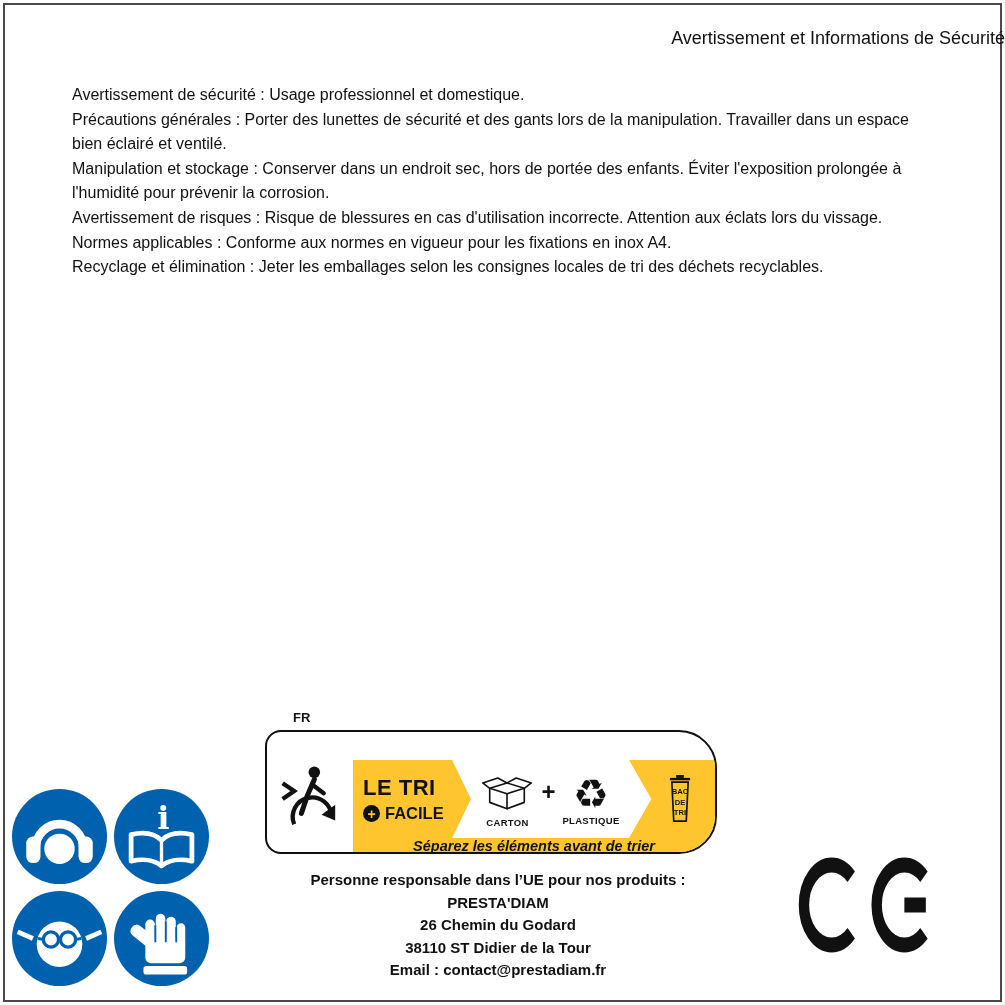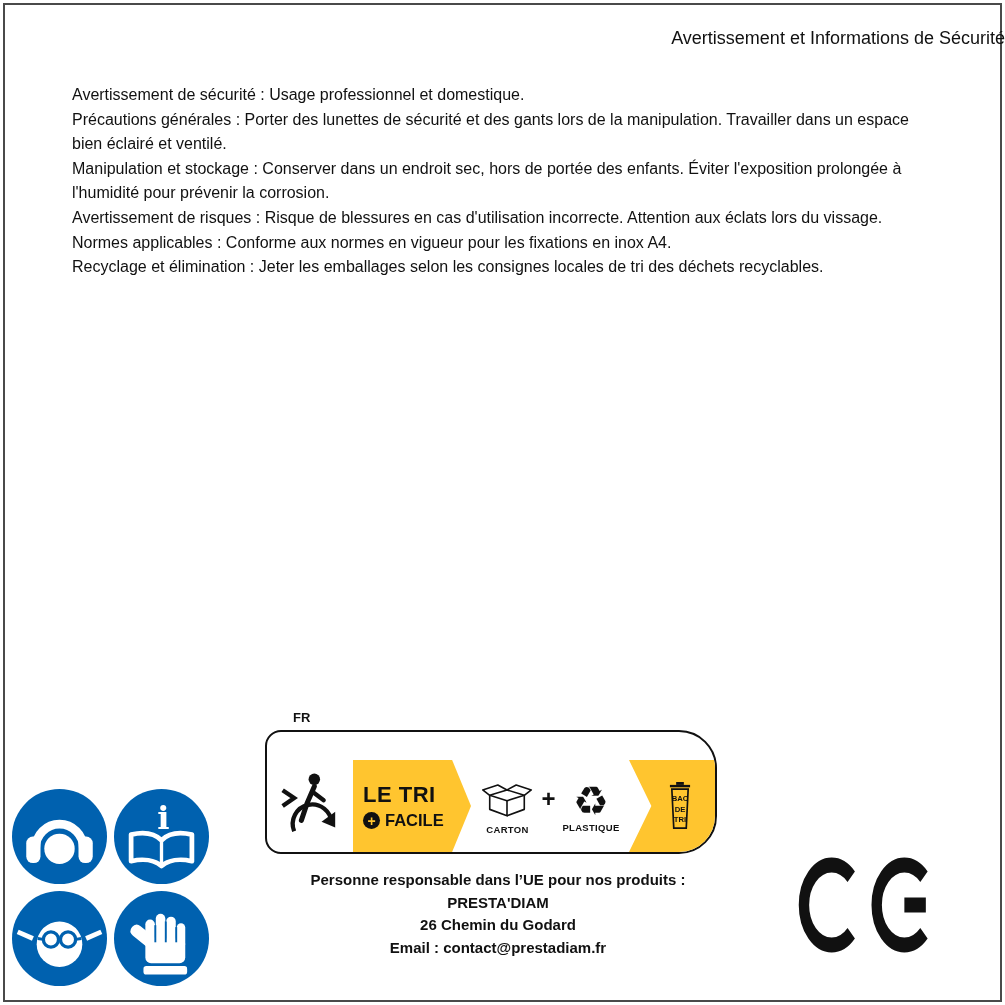--- a/index.html
+++ b/index.html
@@ -160,26 +160,28 @@
         <svg viewBox="0 0 100 112" width="48" height="64">
           <rect x="29" y="12" width="42" height="5" fill="#111"></rect>
           <rect x="42" y="6" width="16" height="6" fill="#111"></rect>
           <path d="M33 21 L67 21 L63 102 L37 102 Z" fill="none" stroke="#111" stroke-width="3.5"></path>
           <text x="50" y="46" font-size="16" font-weight="bold" fill="#111" text-anchor="middle" font-family="'Liberation Sans',sans-serif">BAC</text>
           <text x="50" y="68" font-size="16" font-weight="bold" fill="#111" text-anchor="middle" font-family="'Liberation Sans',sans-serif">DE</text>
           <text x="50" y="90" font-size="16" font-weight="bold" fill="#111" text-anchor="middle" font-family="'Liberation Sans',sans-serif">TRI</text>
         </svg>
       </div>
     </div>
+    <div class="tri-strip">Séparez les éléments avant de trier</div>
   </div>
 
   <div class="contact">
     <div>Personne responsable dans l’UE pour nos produits :</div>
     <div>PRESTA'DIAM</div>
     <div>26 Chemin du Godard</div>
+    <div>38110 ST Didier de la Tour</div>
     <div>Email : contact@prestadiam.fr</div>
   </div>
 
   <div class="ce">
     <svg viewBox="0 0 410 200" preserveAspectRatio="none" width="142" height="100">
       <g fill="none" stroke="#111" stroke-width="30">
         <path d="M156.6 43.4 A80 80 0 1 0 156.6 156.6"></path>
         <path d="M366.6 43.4 A80 80 0 1 0 366.6 156.6"></path>
         <path d="M310 100 H372"></path>
       </g>

